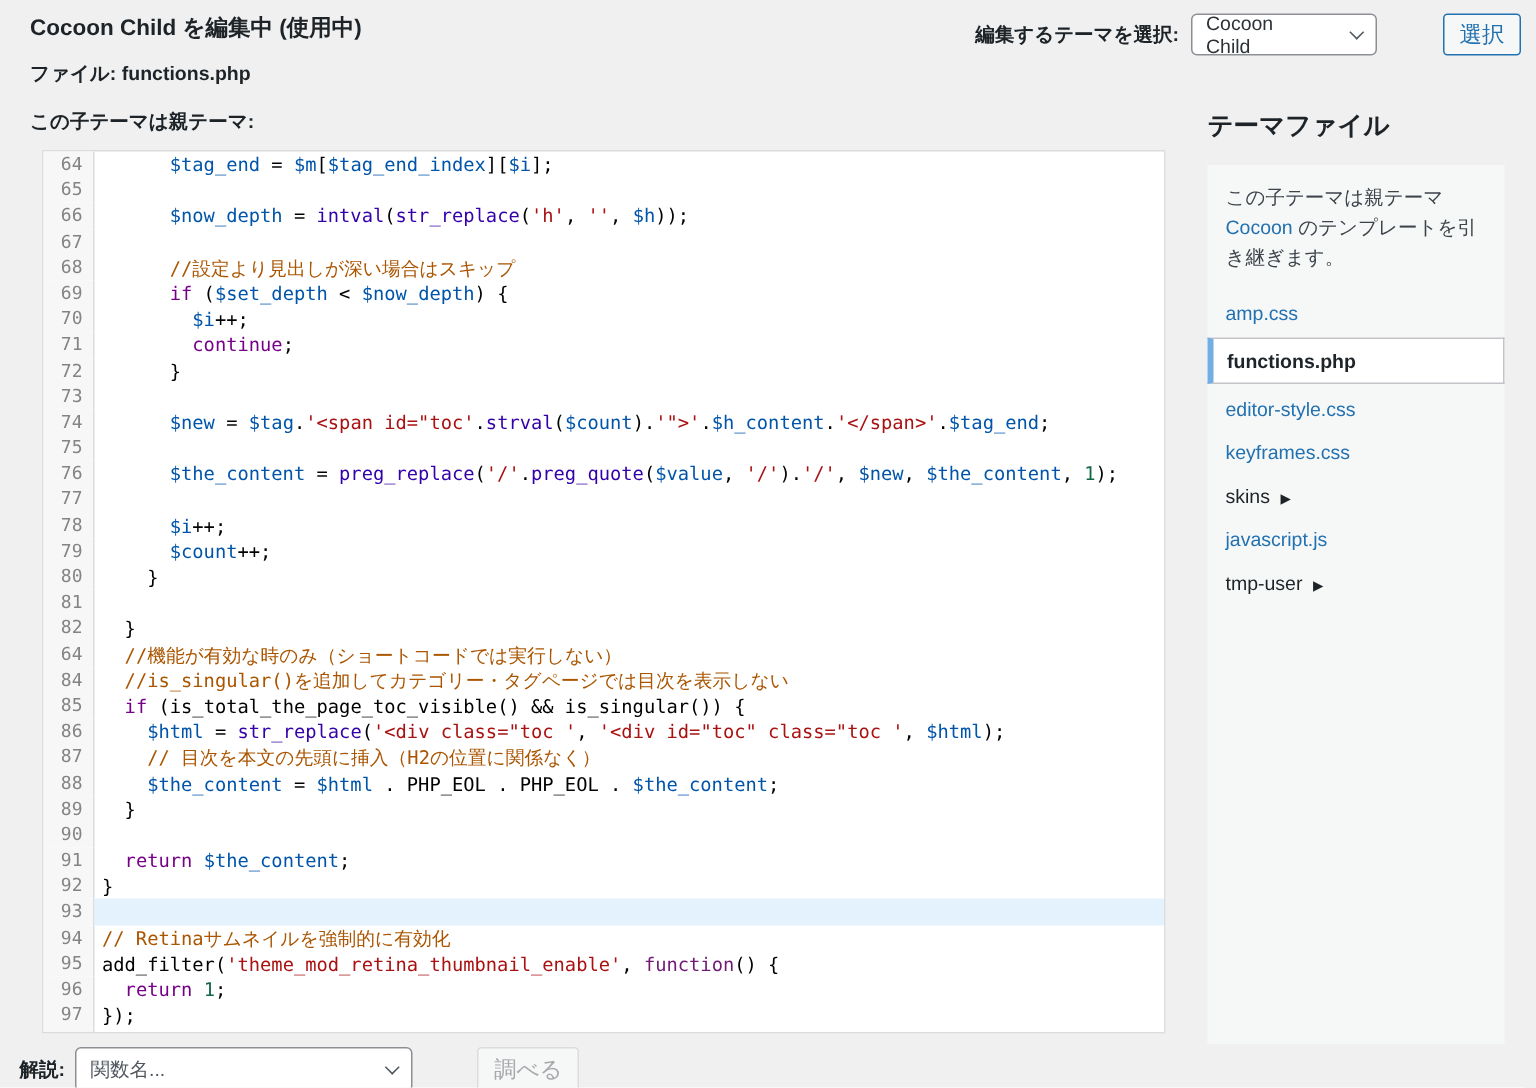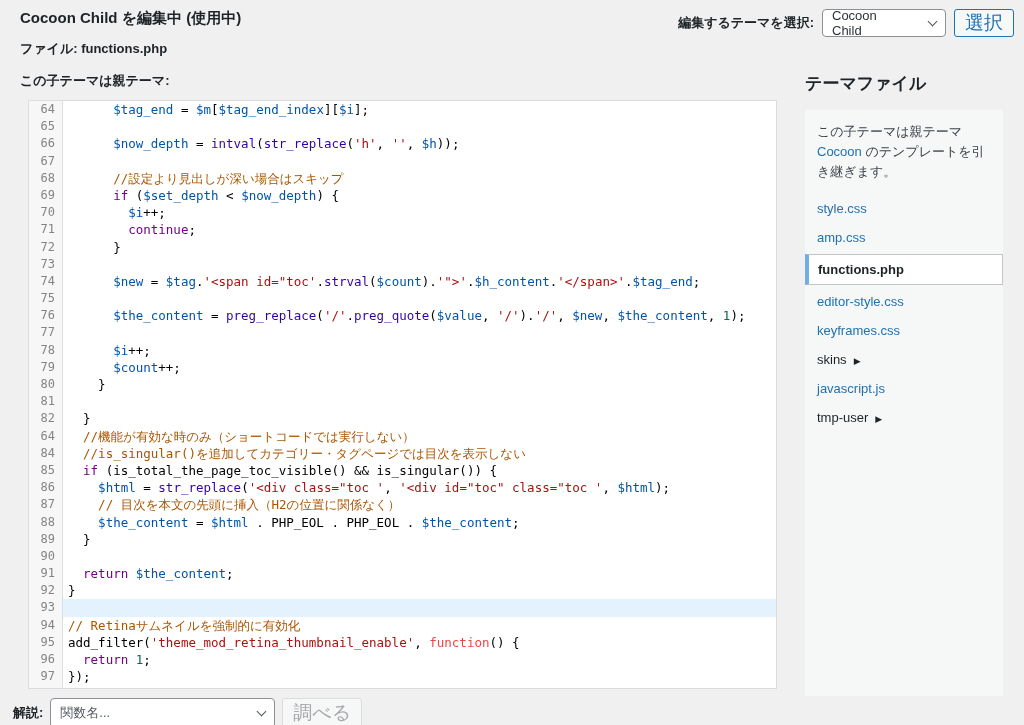--- a/index.html
+++ b/index.html
@@ -11,21 +11,21 @@
   .page-title { font-size:15px; font-weight:bold; color:#1d2327; }
   .theme-controls { display:flex; align-items:center; gap:8px; }
   .theme-controls .ctl-label { font-weight:bold; color:#1d2327; }
   .select-box { display:flex; align-items:center; justify-content:space-between; gap:26px;
     background:#fff; border:1px solid #8c8f94; border-radius:4px; height:28px;
     padding:0 9px; color:#2c3338; cursor:pointer; }
   .select-box.theme-select { width:124px; }
   .chev { display:inline-block; width:7px; height:7px; border-right:1.8px solid #50575e;
     border-bottom:1.8px solid #50575e; transform:rotate(45deg); margin-top:-4px; flex:none; }
   .btn { display:inline-flex; align-items:center; justify-content:center; height:28px;
-    padding:0 10px; border-radius:3px; font-size:19px; cursor:pointer; }
+    padding:0 10px; border-radius:3px; font-size:15px; cursor:pointer;margin-left:36px; }
   .btn-secondary { background:#f6f7f7; border:1px solid #2271b1; color:#2271b1; }
   .btn-disabled  { background:#f6f7f7; border:1px solid #dcdcde; color:#a7aaad; cursor:default; }
 
   .file-sub { padding:7px 0 0 20px; font-weight:600; color:#1d2327; }
 
   
   .main-row { display:flex; align-items:flex-start; padding:14px 10px 0 20px; }
   .editor-col { width:757px; flex:none; }
   .content-label { font-weight:bold; color:#1d2327; margin-bottom:10px; }
 
@@ -200,21 +200,21 @@
           <div class="cm-line">
             <span class="ln">93</span>
             <span class="lc hl"></span>
           </div>
           <div class="cm-line">
             <span class="ln">94</span>
             <span class="lc"><span style="color: rgb(170, 85, 0);">// Retinaサムネイルを強制的に有効化</span></span>
           </div>
           <div class="cm-line">
             <span class="ln">95</span>
-            <span class="lc"><span style="color: rgb(0, 0, 0);">add_filter(</span><span style="color: rgb(170, 17, 17);">'theme_mod_retina_thumbnail_enable'</span><span style="color: rgb(0, 0, 0);">, </span><span style="color: #ef4444;">function</span><span style="color: rgb(0, 0, 0);">() {</span></span>
+            <span class="lc"><span style="color: rgb(0, 0, 0);">add_filter(</span><span style="color: rgb(170, 17, 17);">'theme_mod_retina_thumbnail_enable'</span><span style="color: rgb(0, 0, 0);">, </span><span style="color: #701a75;">function</span><span style="color: rgb(0, 0, 0);">() {</span></span>
           </div>
           <div class="cm-line">
             <span class="ln">96</span>
             <span class="lc"><span style="color: rgb(0, 0, 0);">  </span><span style="color: rgb(119, 0, 136);">return</span><span style="color: rgb(0, 0, 0);"> </span><span style="color: rgb(17, 102, 68);">1</span><span style="color: rgb(0, 0, 0);">;</span></span>
           </div>
           <div class="cm-line">
             <span class="ln">97</span>
             <span class="lc"><span style="color: rgb(0, 0, 0);">});</span></span>
           </div>
         </div>
@@ -233,21 +233,20 @@
     </div>
   </div>
 
   <div class="sidebar-col">
     <div class="sidebar-heading">テーマファイル</div>
     <div class="files-box">
       <div class="notice">
         <span>この子テーマは親テーマ </span><span class="lnk">Cocoon</span><span> のテンプレートを引き継ぎます。</span>
       </div>
       <div id="file-list">
-          <div class="file-item link"><span>style.css</span></div>
           <div class="file-item link"><span>amp.css</span></div>
           <div class="file-item active"><span>functions.php</span></div>
           <div class="file-item link"><span>editor-style.css</span></div>
           <div class="file-item link"><span>keyframes.css</span></div>
           <div class="file-item folder"><span>skins</span><span class="folder-arrow">▶</span></div>
           <div class="file-item link"><span>javascript.js</span></div>
           <div class="file-item folder"><span>tmp-user</span><span class="folder-arrow">▶</span></div>
         </div>
     </div>
   </div>

